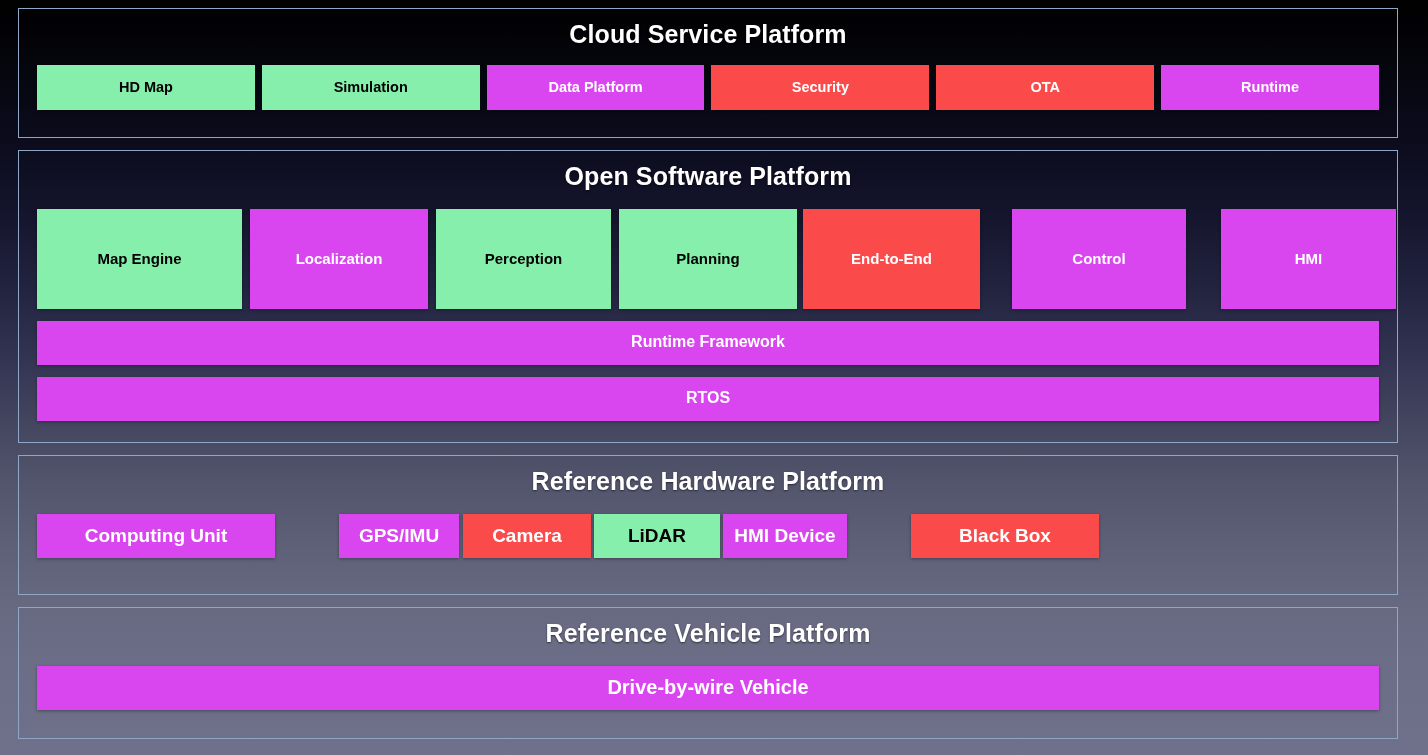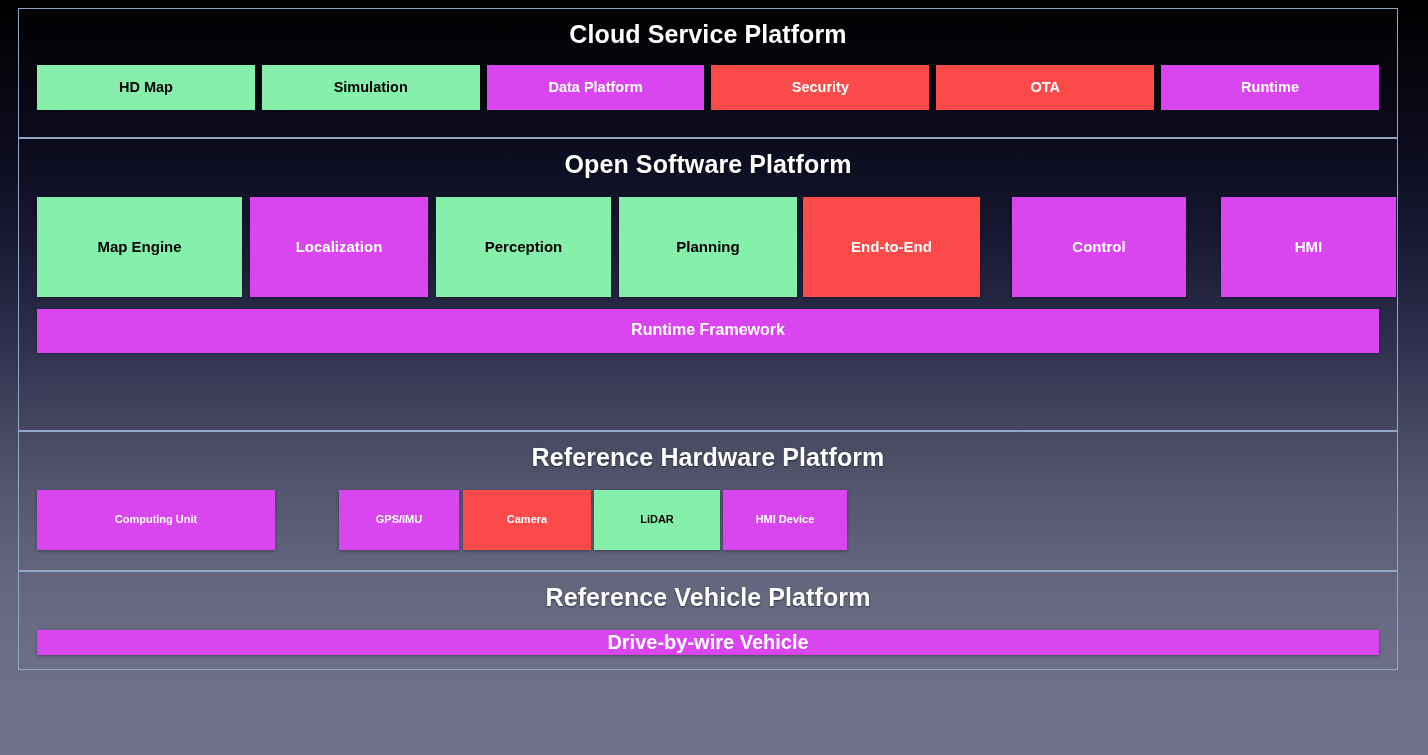--- a/index.html
+++ b/index.html
@@ -38,21 +38,21 @@
   }
 
   
   .panel {
     border: 1px solid #8fa6c6;
     position: relative;
     padding: 10px 18px 14px 18px;
     display: flex;
     flex-direction: column;
   }
-  .panel + .panel { margin-top: 0; }
+  .panel + .panel { margin-top: 12px; }
 
   .panel-title {
     text-align: center;
     color: #ffffff;
     font-weight: bold;
     font-size: 25px;
     letter-spacing: 0.1px;
     line-height: 1.1;
     margin-bottom: 9px;
     text-shadow: 0 1px 2px rgba(0,0,0,0.55);
@@ -112,31 +112,31 @@
     height: 44px;
     font-size: 16px;
     margin-top: 12px;
   }
   #sw-rtos { margin-top: 12px; }
 
   
   #panel-hardware { height: 140px; padding-top: 12px; }
   #panel-hardware .panel-title { font-size: 25px; margin-bottom: 18px; }
   #hw-row { gap: 0; align-items: center; }
-  #hw-row .block { height: 60px; font-size: 11px; }
+  #hw-row .block { height: 44px; font-size: 19px; }
   #hw-row .block:nth-child(1) { flex: 0 0 238px; }                    
   #hw-row .block:nth-child(2) { flex: 0 0 120px; margin-left: 64px; } 
   #hw-row .block:nth-child(3) { flex: 0 0 128px; margin-left: 4px; }  
   #hw-row .block:nth-child(4) { flex: 0 0 126px; margin-left: 3px; }  
   #hw-row .block:nth-child(5) { flex: 0 0 124px; margin-left: 3px; }  
   #hw-row .block:nth-child(6) { flex: 0 0 188px; margin-left: 64px; } 
   #hw-row .block:nth-child(7) { flex: 0 0 228px; margin-left: 63px; } 
 
   
-  #panel-vehicle { height: 99px; padding-top: 12px; }
+  #panel-vehicle { height: 132px; padding-top: 12px; }
   #panel-vehicle .panel-title { font-size: 25px; margin-bottom: 18px; }
   #vehicle-bar {
     width: 100%;
     height: 44px;
     font-size: 20px;
   }
 </style>
 </head>
 <body>
 
@@ -159,30 +159,32 @@
     <div class="row" id="sw-modules">
       <div class="block c-yellow">Map Engine</div>
       <div class="block c-blue">Localization</div>
       <div class="block c-yellow">Perception</div>
       <div class="block c-yellow">Planning</div>
       <div class="block c-red">End-to-End</div>
       <div class="block c-blue">Control</div>
       <div class="block c-blue">HMI</div>
     </div>
     <div class="block c-blue full-bar" id="sw-runtime">Runtime Framework</div>
+    <div class="block c-blue full-bar" id="sw-rtos">RTOS</div>
   </section>
 
   <section class="panel" id="panel-hardware">
     <h2 class="panel-title">Reference Hardware Platform</h2>
     <div class="row" id="hw-row">
       <div class="block c-blue">Computing Unit</div>
       <div class="block c-blue">GPS/IMU</div>
       <div class="block c-red">Camera</div>
       <div class="block c-yellow">LiDAR</div>
       <div class="block c-blue">HMI Device</div>
+      <div class="block c-red">Black Box</div>
     </div>
   </section>
 
   <section class="panel" id="panel-vehicle">
     <h2 class="panel-title">Reference Vehicle Platform</h2>
     <div class="block c-blue" id="vehicle-bar">Drive-by-wire Vehicle</div>
   </section>
 
 </div>
 

